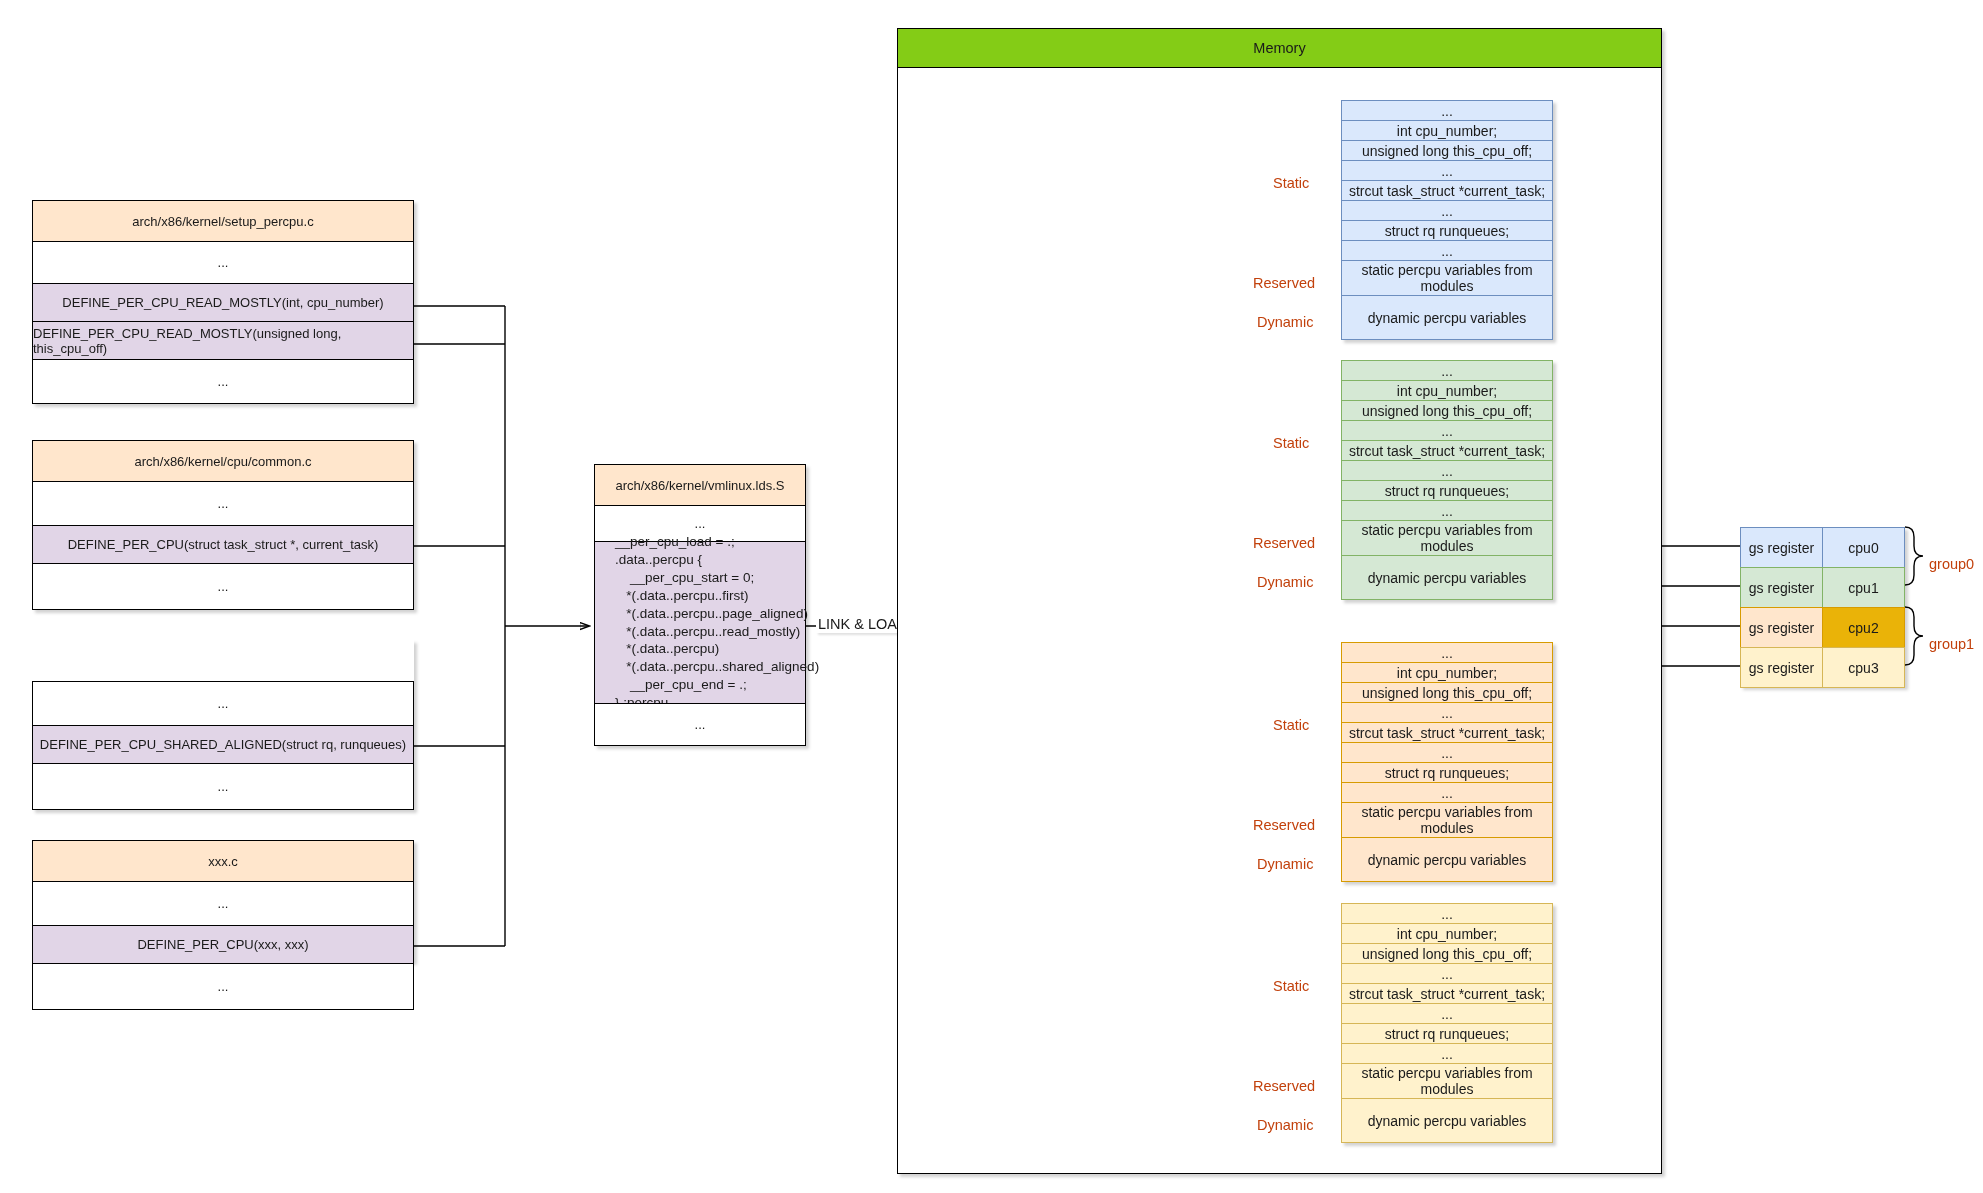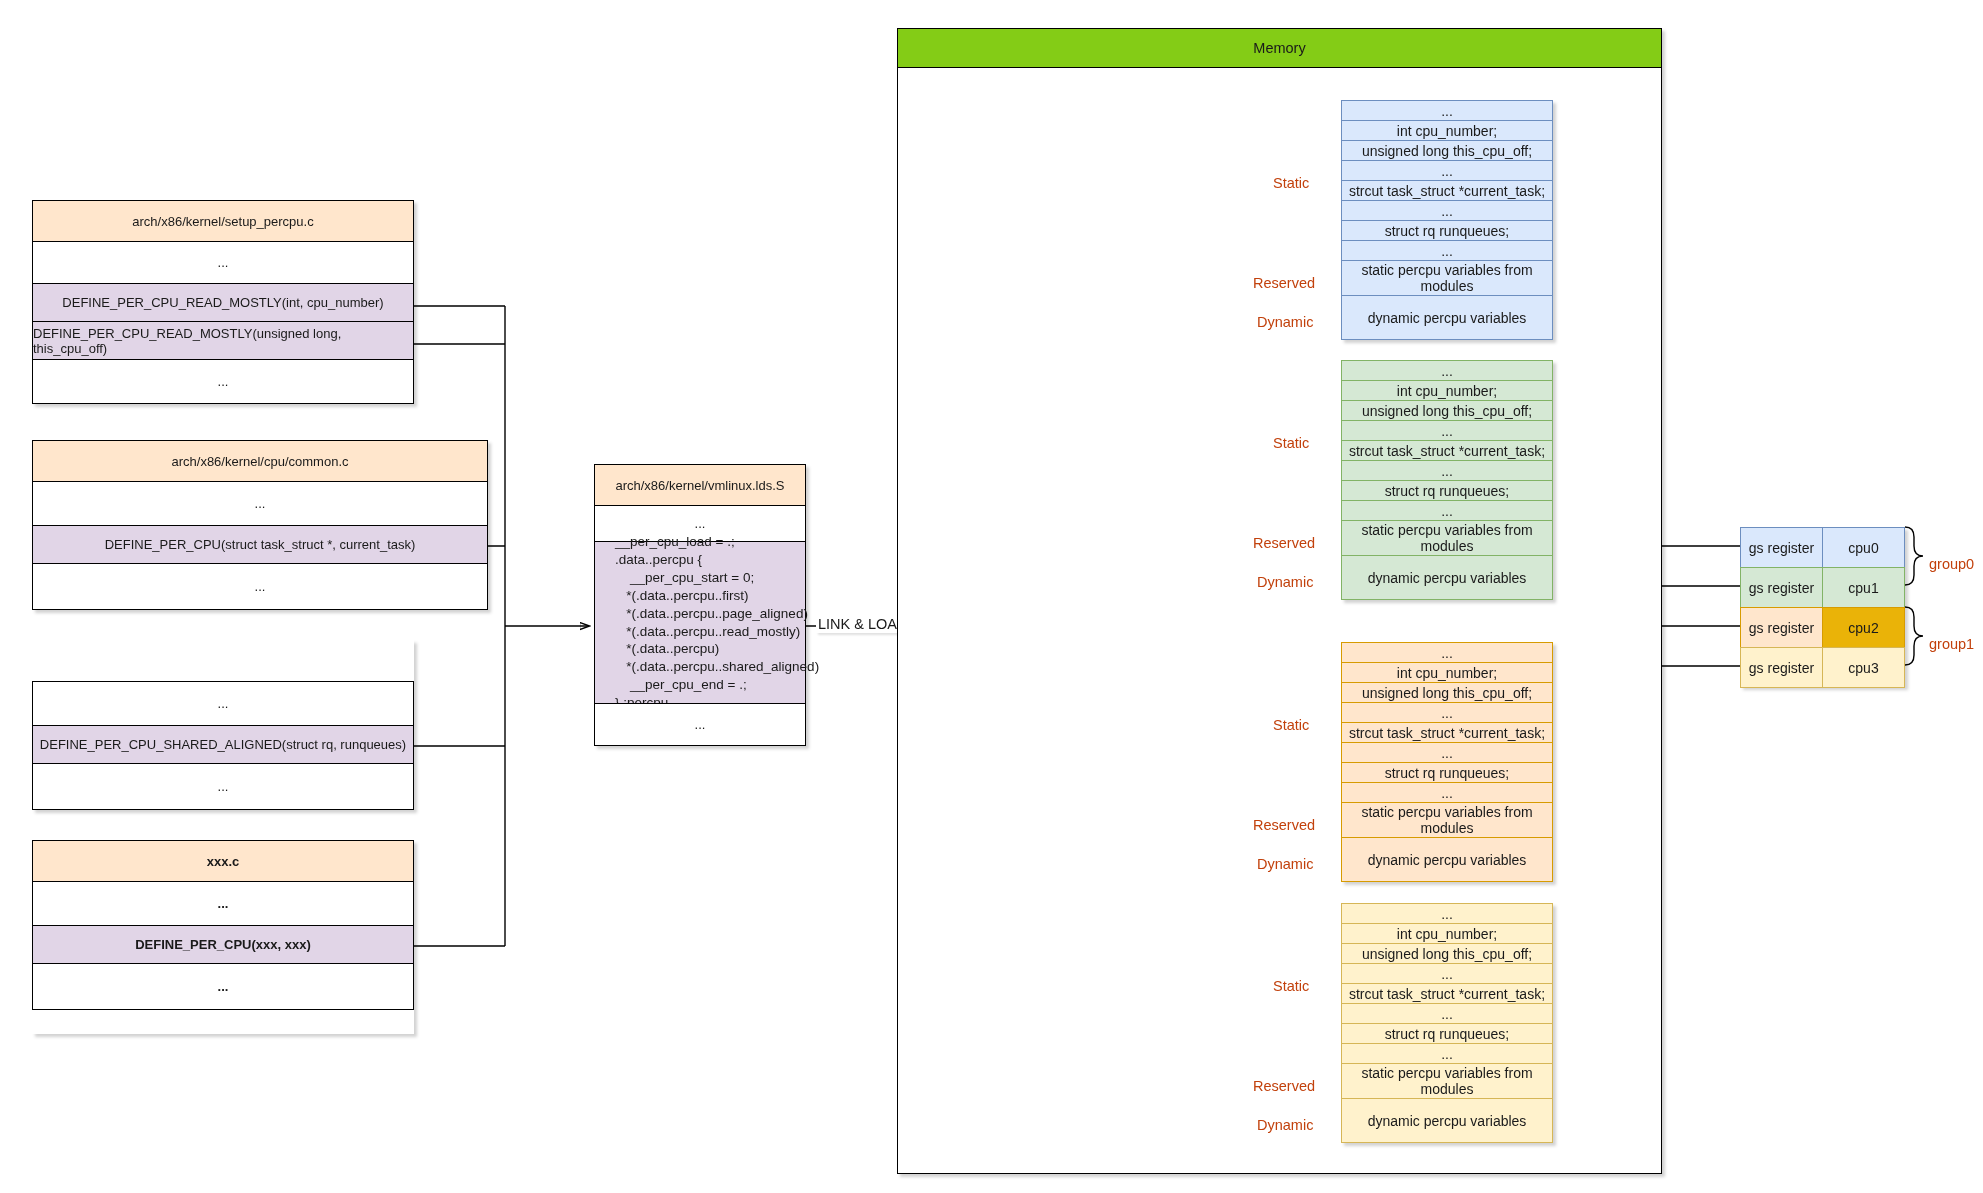--- a/index.html
+++ b/index.html
@@ -194,34 +194,34 @@
   </svg>
 
   <div class="file-card" style="left:32px; top:200px; width:382px; height:204px;">
     <div class="row hdr" style="top:0; height:42px;">arch/x86/kernel/setup_percpu.c</div>
     <div class="row" style="top:41px; height:43px;">...</div>
     <div class="row hl" style="top:83px; height:39px;">DEFINE_PER_CPU_READ_MOSTLY(int, cpu_number)</div>
     <div class="row hl" style="top:121px; height:39px;">DEFINE_PER_CPU_READ_MOSTLY(unsigned long, this_cpu_off)</div>
     <div class="row" style="top:159px; height:45px;">...</div>
   </div>
 
-  <div class="file-card" style="left:32px; top:440px; width:456px; height:170px;">
+  <div class="file-card" style="left:32px; top:440px; width:382px; height:170px;">
     <div class="row hdr" style="top:0; height:42px;">arch/x86/kernel/cpu/common.c</div>
     <div class="row" style="top:41px; height:45px;">...</div>
     <div class="row hl" style="top:85px; height:39px;">DEFINE_PER_CPU(struct task_struct *, current_task)</div>
     <div class="row" style="top:123px; height:47px;">...</div>
   </div>
 
   <div class="file-card" style="left:32px; top:640px; width:382px; height:170px;">
     <div class="row" style="top:41px; height:45px;">...</div>
     <div class="row hl" style="top:85px; height:39px;">DEFINE_PER_CPU_SHARED_ALIGNED(struct rq, runqueues)</div>
     <div class="row" style="top:123px; height:47px;">...</div>
   </div>
 
-  <div class="file-card" style="left:32px; top:840px; width:382px; height:194px;font-weight:bold;">
+  <div class="file-card" style="left:32px; top:840px; width:382px; height:122px;">
     <div class="row hdr" style="top:0; height:42px;">xxx.c</div>
     <div class="row" style="top:41px; height:45px;">...</div>
     <div class="row hl" style="top:85px; height:39px;">DEFINE_PER_CPU(xxx, xxx)</div>
     <div class="row" style="top:123px; height:47px;">...</div>
   </div>
 
   <div class="file-card" style="left:594px; top:464px; width:212px; height:282px;">
     <div class="row hdr" style="top:0; height:42px;">arch/x86/kernel/vmlinux.lds.S</div>
     <div class="row" style="top:41px; height:37px;">...</div>
     <div class="row hl code" style="top:77px; height:163px;padding-left:20px;">__per_cpu_load = .;

